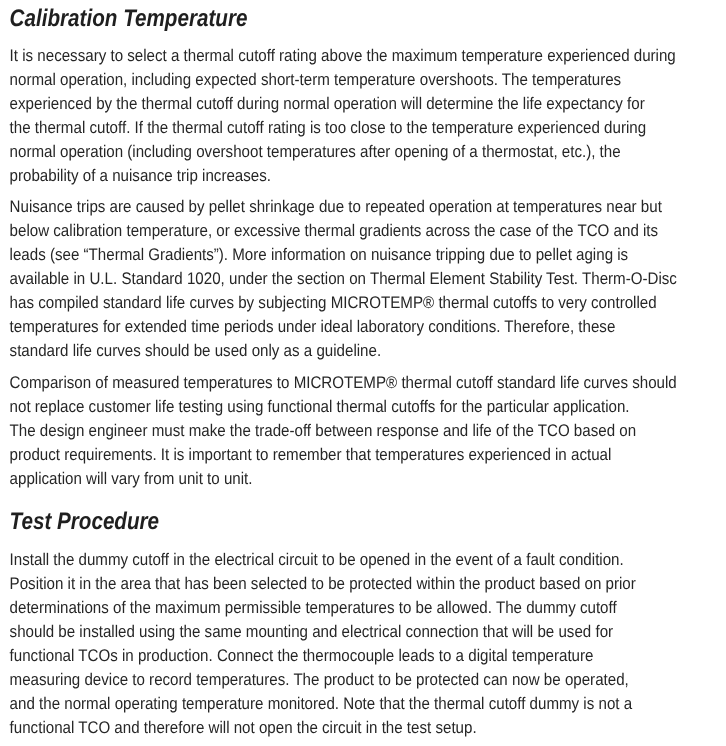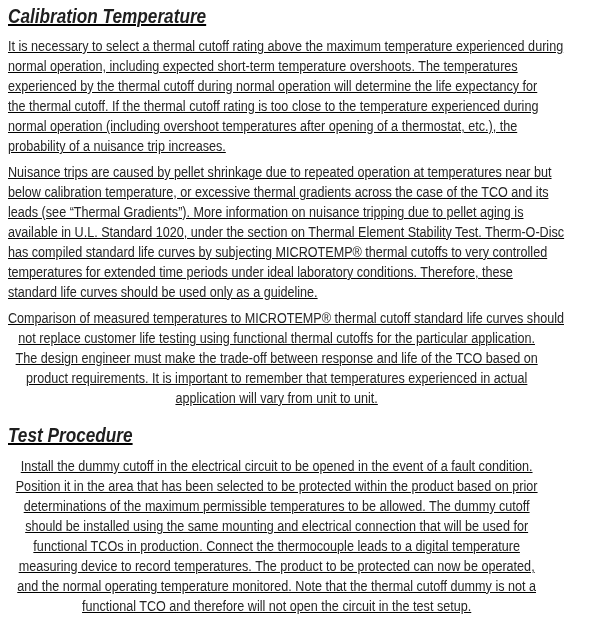--- a/index.html
+++ b/index.html
@@ -8,21 +8,20 @@
   }
   body {
     width: 605px;
     height: 622px;
     background: #ffffff;
     overflow: hidden;
     font-family: "Liberation Sans", "DejaVu Sans", sans-serif;
   }
   .doc {
     padding: 4px 0 0 8px;
-    text-decoration: underline;
   }
   .section-heading {
     margin: 0 0 8px 0;
     font-family: "Liberation Sans", sans-serif;
     font-style: italic;
     font-weight: 700;
     font-size: 20px;
     line-height: 24px;
     color: #1f1f1f;
     white-space: nowrap;
@@ -31,21 +30,20 @@
   }
   .section-heading.second {
     margin-top: 15px;
     margin-bottom: 9px;
   }
   .para {
     margin: 0 0 6px 0;
   }
   .para:last-child {
     margin-bottom: 0;
-    text-align: center;
   }
   .text-line {
     font-size: 14px;
     line-height: 20px;
     color: #262626;
     white-space: nowrap;
     transform: scaleX(0.9);
     transform-origin: 0 50%;
   }
 </style>

